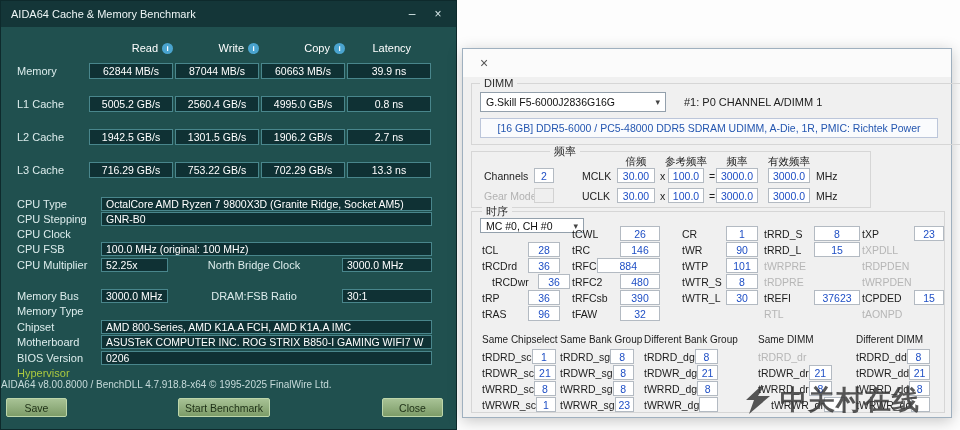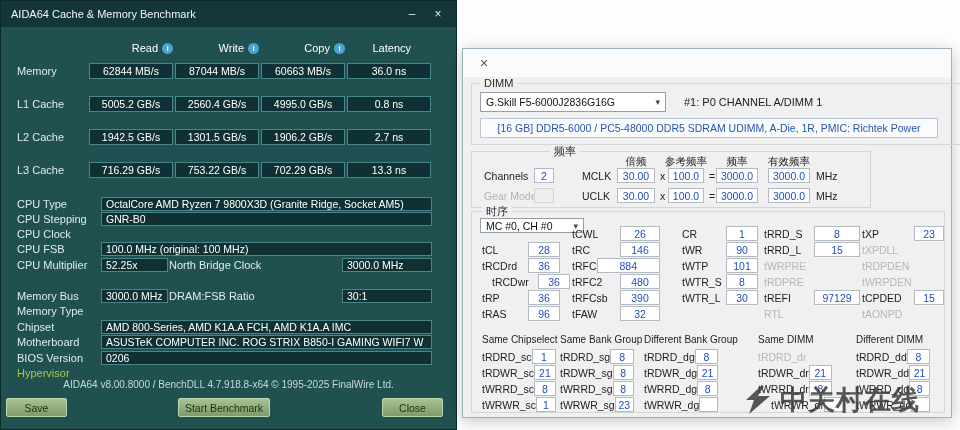--- a/index.html
+++ b/index.html
@@ -11,22 +11,22 @@
   .aida-tb{position:absolute;left:0;top:0;right:0;height:26px;background:#143638;display:flex;align-items:center;padding:0 10px;gap:10px}
   .aida-title{color:#eef6f6;font-size:11px;flex:1;white-space:nowrap}
   .aida-ctrl{color:#d7e8e8;font-size:12px;width:16px;text-align:center;cursor:default}
   .bhead{position:absolute;top:41px;width:84px;display:flex;align-items:center;justify-content:flex-end;gap:4px;color:#fff;font-size:11px}
   .info-ic{width:11px;height:11px;border-radius:50%;background:#4aa4cf;color:#fff;font-size:8px;font-weight:bold;display:inline-flex;align-items:center;justify-content:center;font-style:normal}
   .brow-label{position:absolute;left:16px;color:#dcecec;font-size:11px;white-space:nowrap}
   .bbox{position:absolute;width:84px;height:16px;background:#0f3134;border:1px solid #49868c;color:#fff;font-size:10.5px;display:flex;align-items:center;justify-content:center;white-space:nowrap}
   .irow-label{position:absolute;left:16px;color:#dcecec;font-size:11px;white-space:nowrap}
   .irow-label.hyper{color:#abc93f}
   .ibox{position:absolute;height:14px;background:#0f3134;border:1px solid #49868c;color:#fff;font-size:10.5px;display:flex;align-items:center;padding:0 4px;white-space:nowrap;overflow:hidden}
-  .nb-label{position:absolute;color:#dcecec;font-size:11px;text-align:left;white-space:nowrap}
-  .aida-footer{position:absolute;left:0;top:378px;width:100%;text-align:center;color:#c6dada;font-size:10px;white-space:nowrap}
+  .nb-label{position:absolute;color:#dcecec;font-size:11px;text-align:center;white-space:nowrap}
+  .aida-footer{position:absolute;left:0;top:378px;width:100%;color:#c6dada;font-size:10px;white-space:nowrap}
   .abtn{position:absolute;top:397px;width:61px;height:19px;background:linear-gradient(#a7c295,#7d9c68);border:1px solid #bdd6aa;border-radius:2px;color:#1d2f15;font-size:10.5px;display:flex;align-items:center;justify-content:center;cursor:pointer;white-space:nowrap}
 
   
   .right-bg{position:absolute;left:457px;top:0;width:503px;height:430px;background:#fdfdfd}
 
   
   .hw{position:absolute;left:462px;top:48px;width:490px;height:370px;background:#f0f0f0;border:1px solid #9fb0bf;box-shadow:0 3px 14px rgba(0,0,0,.22)}
   .hw-tb{position:absolute;left:0;top:0;right:0;height:28px;background:#fbfbfb;display:flex;align-items:center;padding:0 12px}
   .hw-title{font-size:12px;color:#1d1d1d;flex:1;white-space:nowrap}
   .hw-close{font-size:14px;color:#555;width:18px;text-align:center;cursor:pointer}
@@ -78,21 +78,21 @@
       <span class="info-ic">i</span>
     </div>
     <div class="bhead" style="left:346px;padding-right:20px">
       <span>Latency</span>
     </div>
 
     <div class="brow-label" style="top:64px">Memory</div>
     <div class="bbox" style="left:88px;top:62px">62844 MB/s</div>
     <div class="bbox" style="left:174px;top:62px">87044 MB/s</div>
     <div class="bbox" style="left:260px;top:62px">60663 MB/s</div>
-    <div class="bbox" style="left:346px;top:62px">36.0 ns</div>
+    <div class="bbox" style="left:346px;top:62px">39.9 ns</div>
 
     <div class="brow-label" style="top:97px">L1 Cache</div>
     <div class="bbox" style="left:88px;top:95px">5005.2 GB/s</div>
     <div class="bbox" style="left:174px;top:95px">2560.4 GB/s</div>
     <div class="bbox" style="left:260px;top:95px">4995.0 GB/s</div>
     <div class="bbox" style="left:346px;top:95px">0.8 ns</div>
 
     <div class="brow-label" style="top:130px">L2 Cache</div>
     <div class="bbox" style="left:88px;top:128px">1942.5 GB/s</div>
     <div class="bbox" style="left:174px;top:128px">1301.5 GB/s</div>
@@ -280,21 +280,21 @@
       <div class="tcell gray" style="left:292px;top:46px;width:96px">
           <span class="tlab">tWRPRE</span>
           <span class="tval" style="width:46px"></span>
         </div>
       <div class="tcell gray" style="left:292px;top:62px;width:96px">
           <span class="tlab">tRDPRE</span>
           <span class="tval" style="width:46px"></span>
         </div>
       <div class="tcell" style="left:292px;top:78px;width:96px">
           <span class="tlab">tREFI</span>
-          <span class="tval" style="width:46px">97129</span>
+          <span class="tval" style="width:46px">37623</span>
         </div>
       <div class="tcell gray" style="left:292px;top:94px;width:96px">
           <span class="tlab">RTL</span>
           <span class="tval" style="width:46px"></span>
         </div>
 
       <div class="tcell" style="left:390px;top:14px;width:82px">
           <span class="tlab">tXP</span>
           <span class="tval" style="width:30px">23</span>
         </div>

